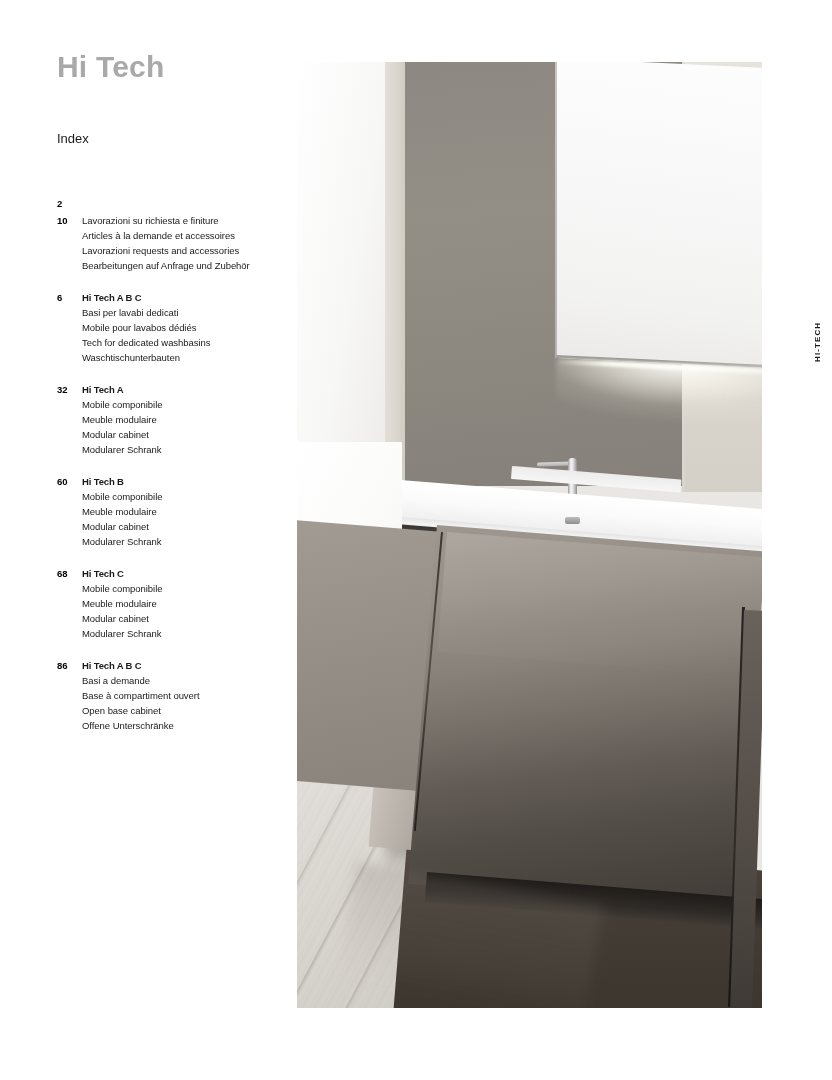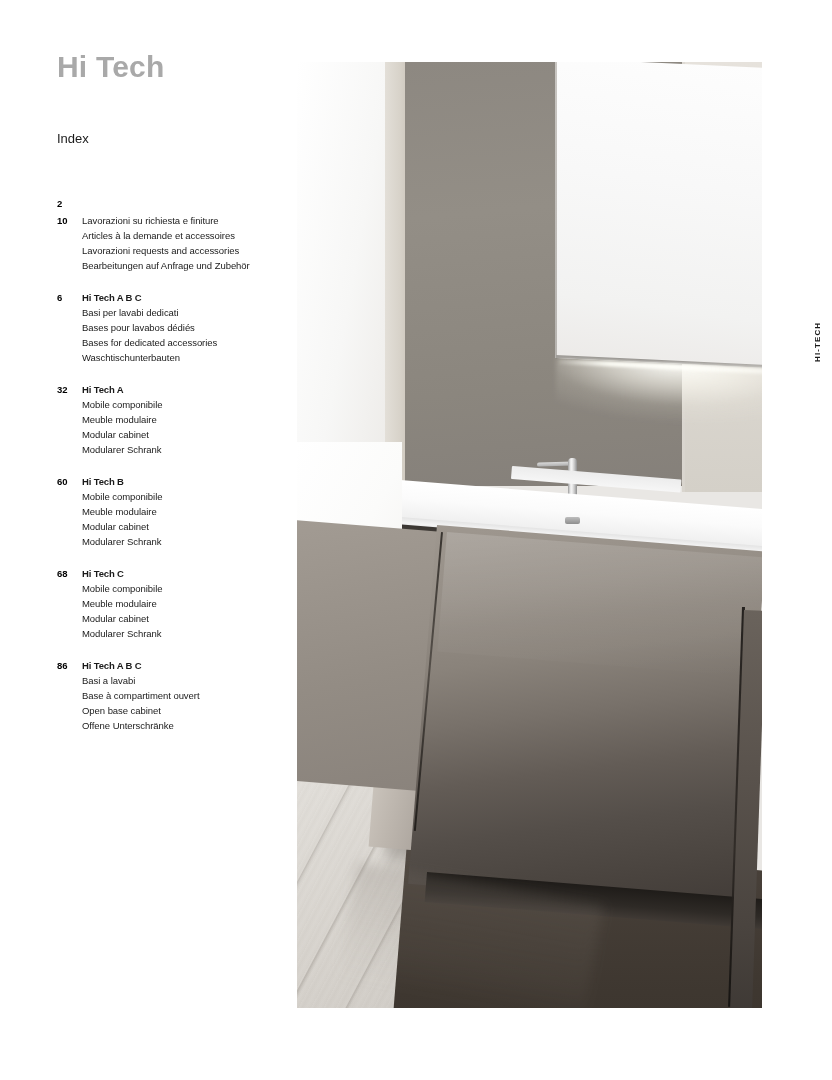--- a/index.html
+++ b/index.html
@@ -421,25 +421,25 @@
 
 <div id="left-column">
 
   <div id="page-title">Hi Tech</div>
 
   <div id="index-heading">Index</div>
 
   <div id="index-list">
       <div class="index-entry"><span class="entry-page">2</span></div>
       <div class="index-entry"><span class="entry-page">10</span><span class="entry-lines"><span class="entry-line">Lavorazioni su richiesta e finiture</span><span class="entry-line">Articles à la demande et accessoires</span><span class="entry-line">Lavorazioni requests and accessories</span><span class="entry-line">Bearbeitungen auf Anfrage und Zubehör</span></span></div>
-      <div class="index-entry"><span class="entry-page">6</span><span class="entry-lines"><span class="entry-line bold">Hi Tech A B C</span><span class="entry-line">Basi per lavabi dedicati</span><span class="entry-line">Bases pour lavabos dédiés</span><span class="entry-line">Bases for dedicated accessories</span><span class="entry-line">Waschtischunterbauten</span></span></div>
+      <div class="index-entry"><span class="entry-page">6</span><span class="entry-lines"><span class="entry-line bold">Hi Tech A B C</span><span class="entry-line">Basi per lavabi dedicati</span><span class="entry-line">Mobile pour lavabos dédiés</span><span class="entry-line">Tech for dedicated washbasins</span><span class="entry-line">Waschtischunterbauten</span></span></div>
       <div class="index-entry"><span class="entry-page">32</span><span class="entry-lines"><span class="entry-line bold">Hi Tech A</span><span class="entry-line">Mobile componibile</span><span class="entry-line">Meuble modulaire</span><span class="entry-line">Modular cabinet</span><span class="entry-line">Modularer Schrank</span></span></div>
       <div class="index-entry"><span class="entry-page">60</span><span class="entry-lines"><span class="entry-line bold">Hi Tech B</span><span class="entry-line">Mobile componibile</span><span class="entry-line">Meuble modulaire</span><span class="entry-line">Modular cabinet</span><span class="entry-line">Modularer Schrank</span></span></div>
       <div class="index-entry"><span class="entry-page">68</span><span class="entry-lines"><span class="entry-line bold">Hi Tech C</span><span class="entry-line">Mobile componibile</span><span class="entry-line">Meuble modulaire</span><span class="entry-line">Modular cabinet</span><span class="entry-line">Modularer Schrank</span></span></div>
-      <div class="index-entry"><span class="entry-page">86</span><span class="entry-lines"><span class="entry-line bold">Hi Tech A B C</span><span class="entry-line">Basi a lavabi</span><span class="entry-line">Base à compartiment ouvert</span><span class="entry-line">Open base cabinet</span><span class="entry-line">Offene Unterschränke</span></span></div>
+      <div class="index-entry"><span class="entry-page">86</span><span class="entry-lines"><span class="entry-line bold">Hi Tech A B C</span><span class="entry-line">Basi a demande</span><span class="entry-line">Base à compartiment ouvert</span><span class="entry-line">Open base cabinet</span><span class="entry-line">Offene Unterschränke</span></span></div>
     </div>
 </div>
 
 <div id="side-label">HI-TECH</div>
 
 <div id="photo">
   <div class="wall-white-left"></div>
   <div class="wall-return"></div>
   <div class="wall-taupe"></div>
   <div class="wall-right"></div>

